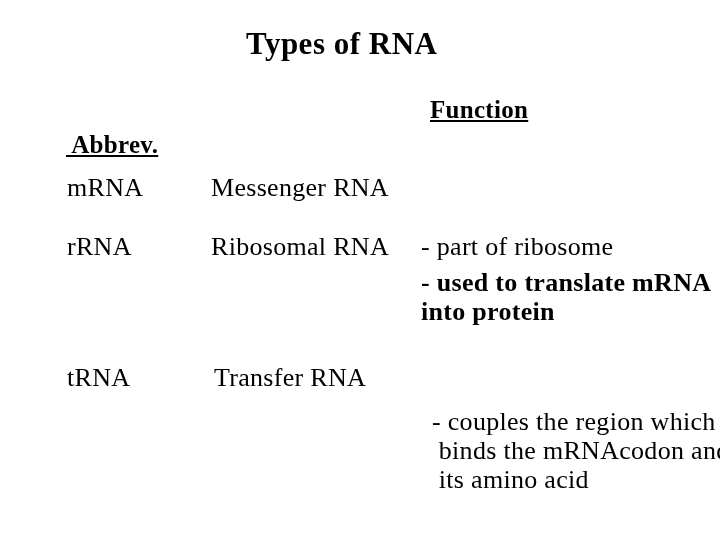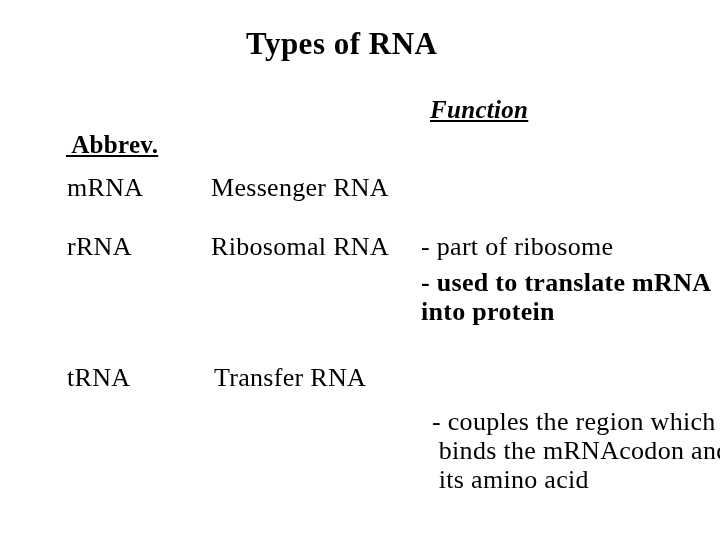--- a/index.html
+++ b/index.html
@@ -28,21 +28,21 @@
   .col-head {
     position: absolute;
     top: 96px;
     font-size: 25px;
     font-weight: bold;
     text-decoration: underline;
     white-space: pre;
     letter-spacing: 0.3px;
   }
   .col-head.abbrev { left: 66px; margin-top: 35px; }
-  .col-head.func   { left: 430px; font-style: italic; }
+  .col-head.func   { left: 430px; }
   .cell {
     position: absolute;
     font-size: 26px;
     line-height: 29px;
     letter-spacing: 0.3px;
     white-space: pre;
   }
   .c-abbrev { left: 67px; }
   .c-name   { left: 211px; }
   .c-func   { left: 421px; }

